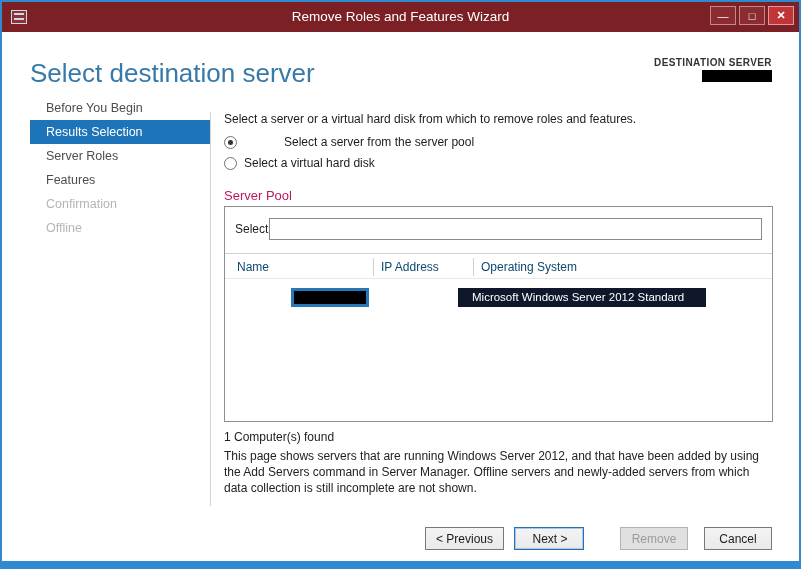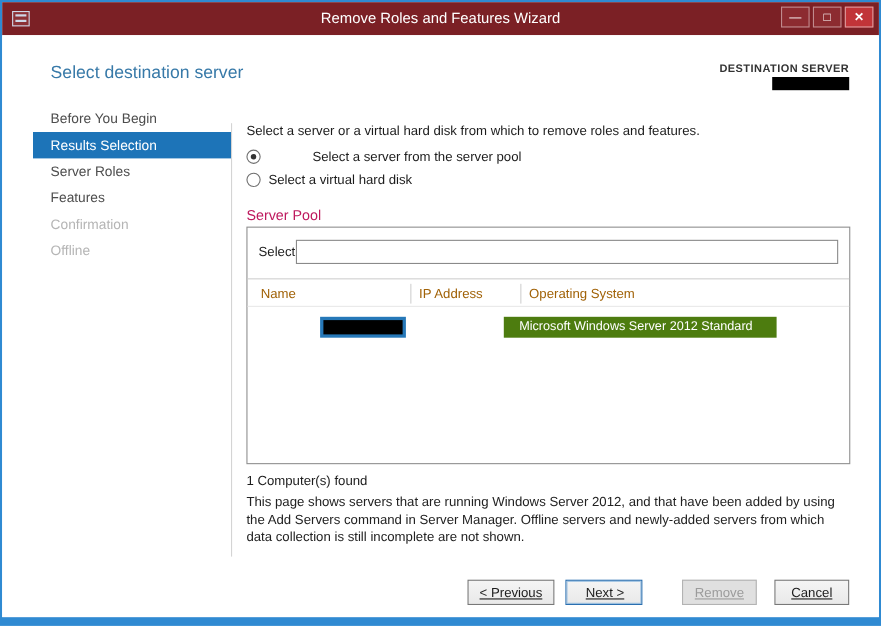--- a/index.html
+++ b/index.html
@@ -39,21 +39,21 @@
     font-size:11px; color:#fff; cursor:pointer;
   }
   .ctrl.min, .ctrl.max { background:#8c2b30; border:1px solid #c08a8d; }
   .ctrl.close { background:#c13438; border:1px solid #dc9b9d; font-weight:bold; }
 
   
   .bodyarea { position:absolute; left:0; top:30px; right:0; bottom:0; background:#fff; }
 
   .page-title {
     position:absolute; left:28px; top:26px;
-    font-size:16px; color:#3779a8; font-weight:400;margin-left:16px;
+    font-size:26px; color:#3779a8; font-weight:400;
   }
   .dest-label {
     position:absolute; right:27px; top:25px;
     font-size:10px; font-weight:bold; color:#333; letter-spacing:0.4px;
   }
   .dest-redacted {
     position:absolute; right:27px; top:38px; width:70px; height:12px; background:#000;
   }
 
   
@@ -98,58 +98,57 @@
     position:absolute; left:44px; top:11px; right:10px; height:22px;
     border:1px solid #8a8a8a; font-size:12px; padding:0 4px;
     font-family:"Liberation Sans", sans-serif;
   }
   .table-header {
     position:absolute; left:0; top:46px; right:0; height:26px;
     border-top:1px solid #cfcfcf; border-bottom:1px solid #e8e8e8;
   }
   .th {
     position:absolute; top:0; height:26px; line-height:26px;
-    font-size:12px; color:#a16207; cursor:pointer;
+    font-size:12px; color:#0c4a6e; cursor:pointer;
   }
   .th-name { left:12px; }
   .th-ip   { left:156px; }
   .th-os   { left:256px; }
   .th-sep { position:absolute; top:4px; height:18px; width:1px; background:#d0d0d0; }
   .sep1 { left:148px; }
   .sep2 { left:248px; }
 
   .table-body { position:absolute; left:0; top:72px; right:0; bottom:0; }
   .table-row { position:absolute; left:0; top:9px; right:0; height:20px; cursor:pointer; }
   .name-block {
     position:absolute; left:66px; top:0; width:78px; height:19px; background:#2678b8;
   }
   .name-redaction {
     position:absolute; left:3px; top:3px; width:72px; height:13px; background:#000;
   }
   .os-block {
-    position:absolute; left:233px; top:0; width:248px; height:19px; background:#4d7c0f;
+    position:absolute; left:233px; top:0; width:248px; height:19px; background:#0f172a;
     color:#fff; font-size:11.5px; line-height:19px; padding-left:14px;
   }
 
   .count-text { position:absolute; left:222px; top:398px; font-size:12px; color:#1c1c1c; }
   .description {
     position:absolute; left:222px; top:416px; width:548px;
     font-size:12px; line-height:16px; color:#222;
   }
 
   
   .footer { position:absolute; right:27px; bottom:11px; display:flex; }
   .btn {
     height:23px; min-width:68px; padding:0 10px;
     font-size:12px; color:#1c1c1c;
     background:linear-gradient(#f4f4f4, #e9e9e9);
     border:1px solid #787878; cursor:pointer;
     display:flex; align-items:center; justify-content:center;
     font-family:"Liberation Sans", sans-serif;
-    text-decoration:underline;
   }
   .btn-previous { min-width:76px; margin-right:10px; }
   .btn-next { min-width:70px; margin-right:36px; border:1px solid #2a6fb0; box-shadow:0 0 0 1px #a8c8e4 inset;padding-left:12px; }
   .btn-remove { min-width:68px; margin-right:16px;
     background:#e0e0e0; color:#9b9b9b; border:1px solid #b3b3b3; cursor:default; }
   .btn-cancel { min-width:68px; }
 </style>
 </head>
 <body>
 

